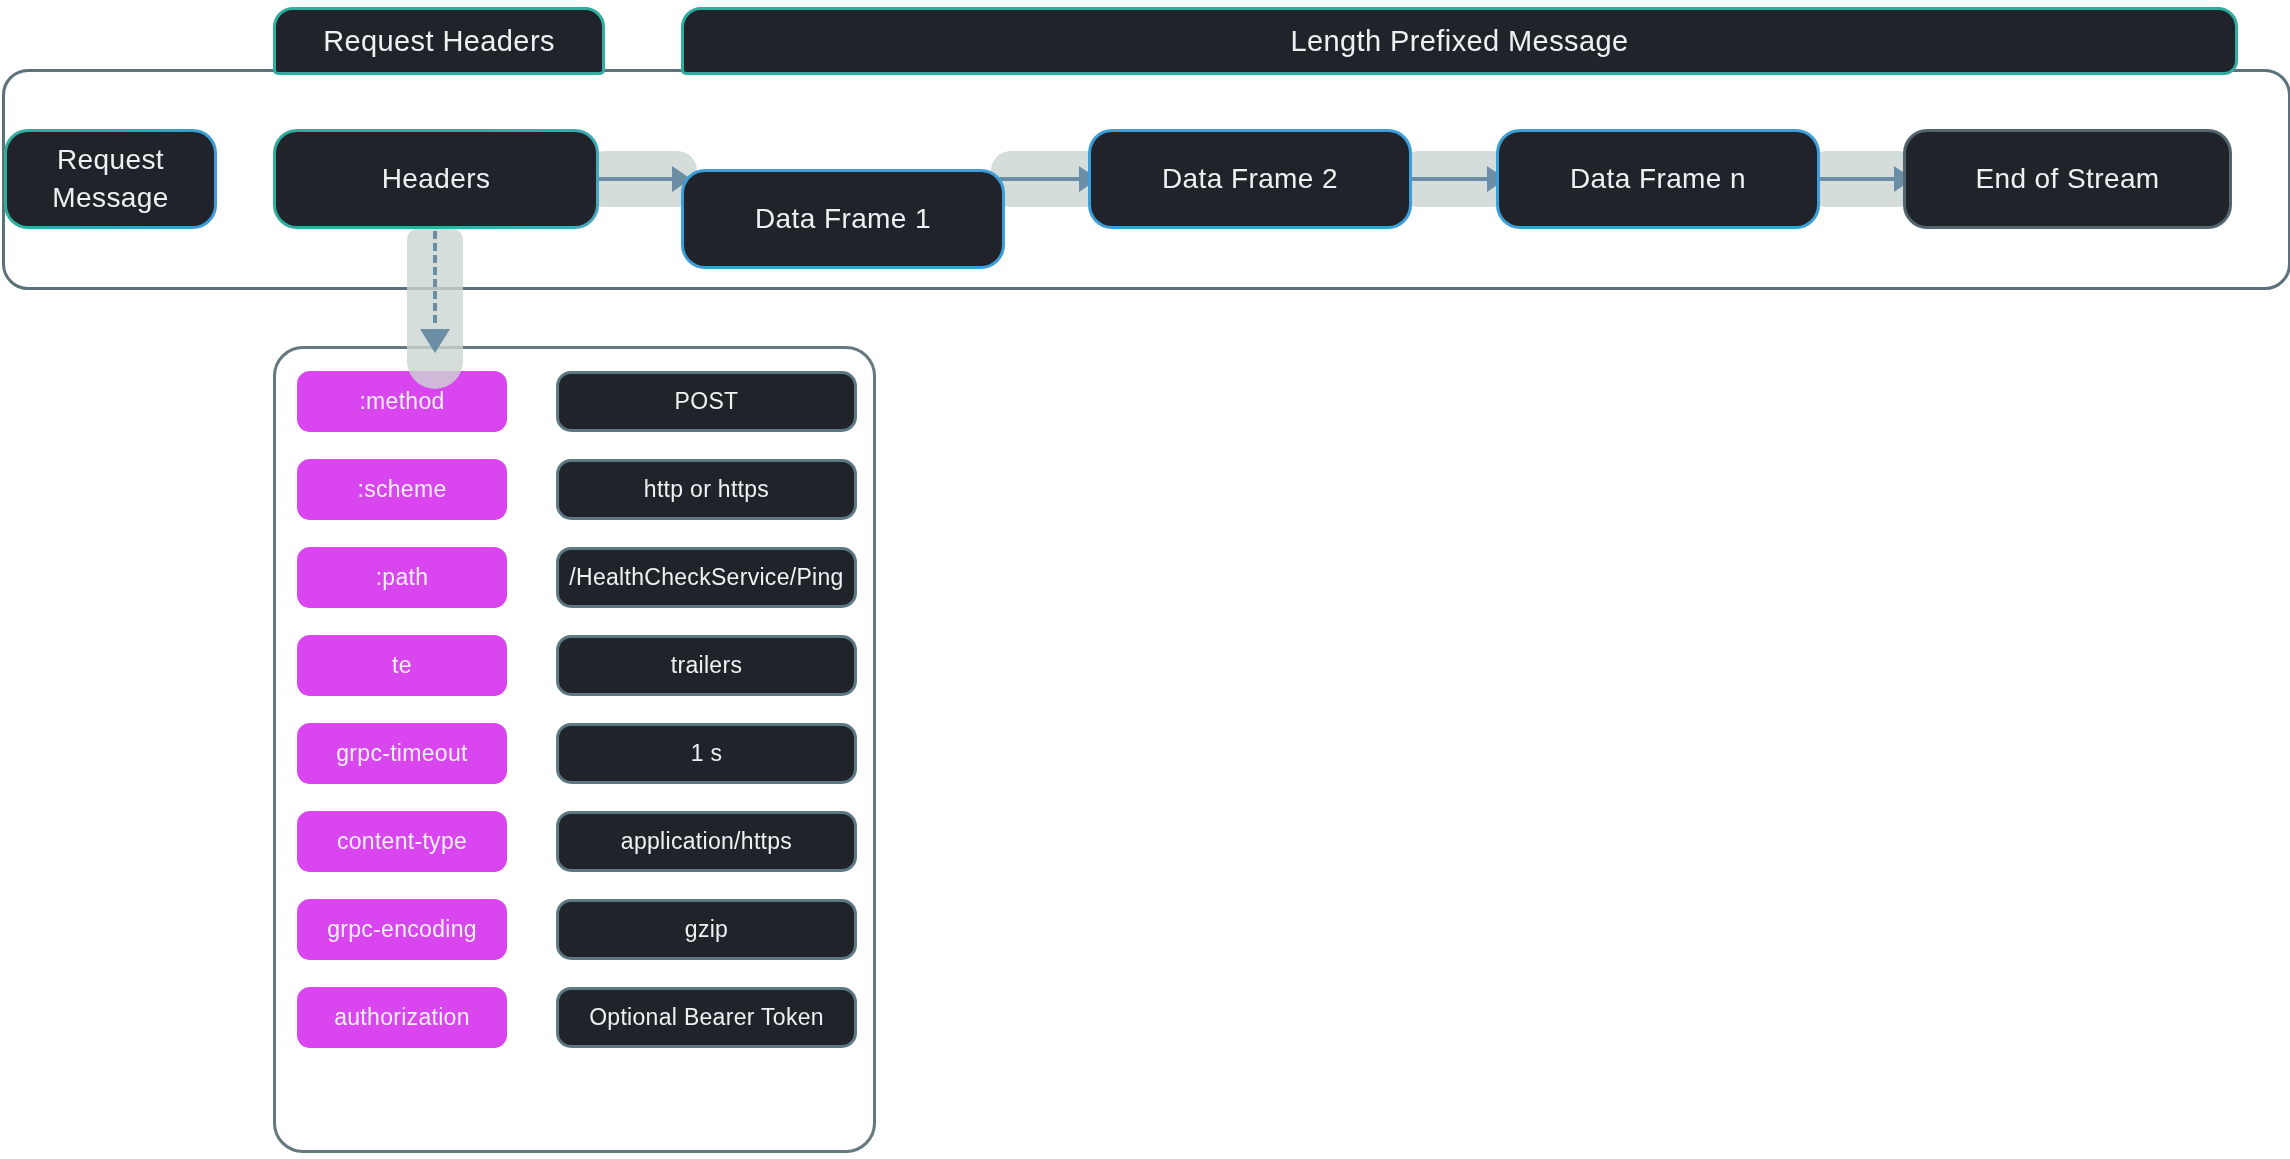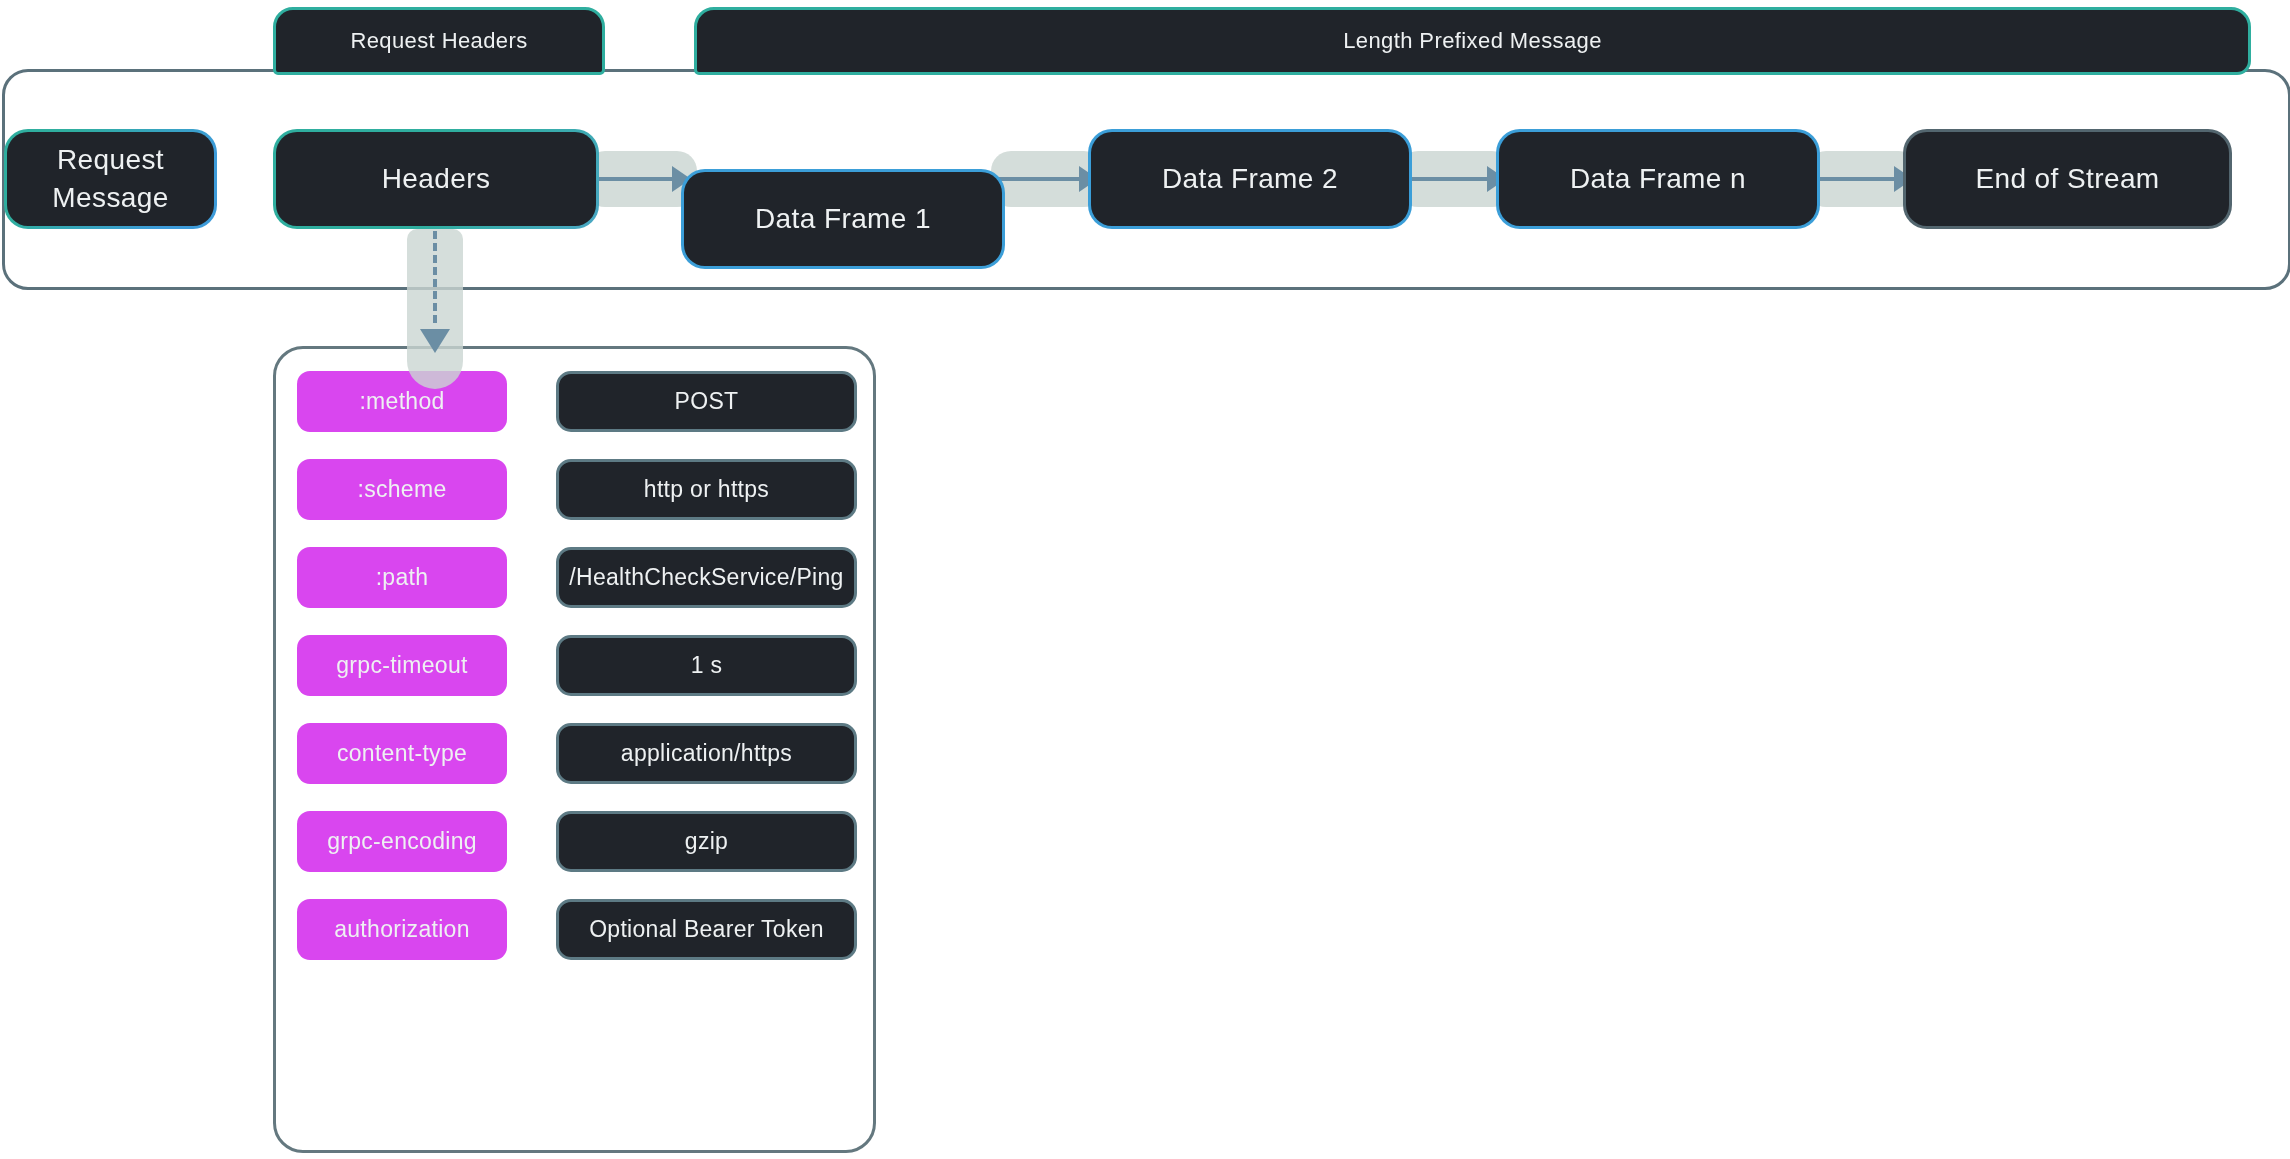--- a/index.html
+++ b/index.html
@@ -7,24 +7,24 @@
     position:relative; width:2290px; height:1159px; overflow:hidden;
     font-family:"Liberation Sans", sans-serif; color:#eef1f2;
     background:#ffffff;
   }
   
   .bracket-label {
     position:absolute; top:7px; height:62px;
     background:#20242a; border:3px solid #2fae9f;
     border-radius:20px 20px 5px 5px;
     display:flex; align-items:center; justify-content:center;
-    font-size:22px; letter-spacing:0.4px; z-index:4;
+    font-size:29px; letter-spacing:0.4px; z-index:4;
   }
   .bl-request-headers { left:273px; width:326px; }
-  .bl-length-prefixed { left:681px; width:1551px; border-bottom-right-radius:14px;margin-left:13px; }
+  .bl-length-prefixed { left:681px; width:1551px; border-bottom-right-radius:14px; }
   
   .flow-container {
     position:absolute; left:2px; top:69px; width:2283px; height:215px;
     background:#ffffff; border:3px solid #5b717b; border-radius:26px; z-index:0;
   }
   
   .node { position:absolute; top:129px; height:100px; padding:3px;
     border-radius:24px; z-index:3; box-sizing:border-box; }
   .node-in {
     width:100%; height:100%; background:#20242a; border-radius:21px;
@@ -145,20 +145,24 @@
     </div>
     <div class="h-row">
       <div class="key-box">:scheme</div>
       <div class="value-box">http or https</div>
     </div>
     <div class="h-row">
       <div class="key-box">:path</div>
       <div class="value-box">/HealthCheckService/Ping</div>
     </div>
     <div class="h-row">
+      <div class="key-box">te</div>
+      <div class="value-box">trailers</div>
+    </div>
+    <div class="h-row">
       <div class="key-box">grpc-timeout</div>
       <div class="value-box">1 s</div>
     </div>
     <div class="h-row">
       <div class="key-box">content-type</div>
       <div class="value-box">application/https</div>
     </div>
     <div class="h-row">
       <div class="key-box">grpc-encoding</div>
       <div class="value-box">gzip</div>

